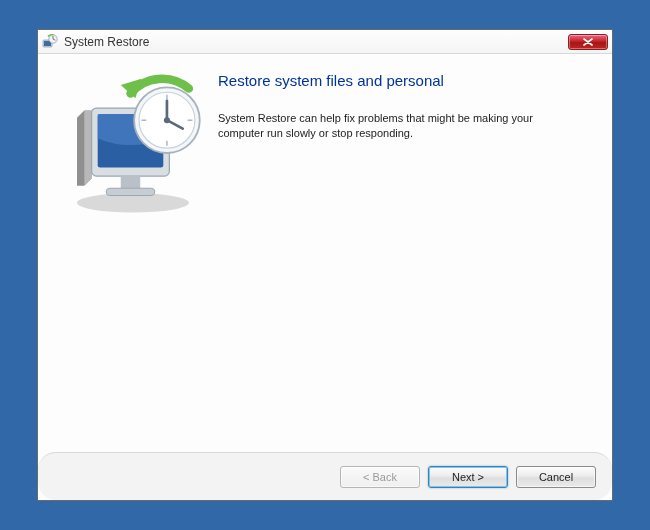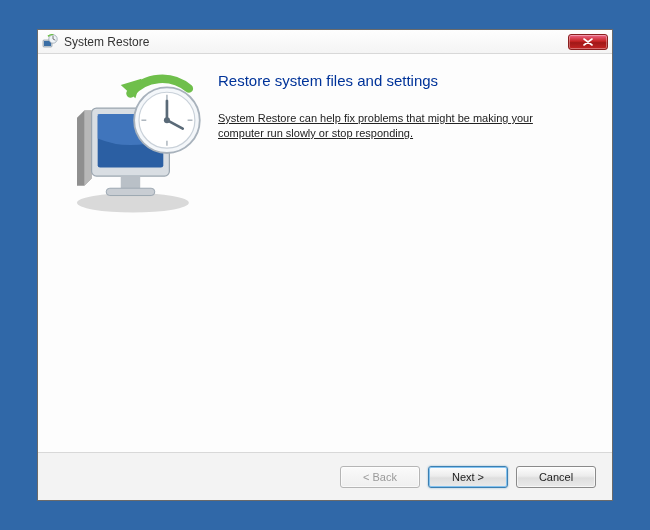--- a/index.html
+++ b/index.html
@@ -71,31 +71,31 @@
       font-size: 15px;
       font-weight: normal;
       margin-bottom: 22px;
     }
     .para {
       color: #222;
       font-size: 11px;
       line-height: 1.35;
       margin-bottom: 16px;
       max-width: 360px;
-      text-decoration: underline;
     }
     .footer {
       height: 48px;
       border-top: 1px solid #d8d8d8;
       display: flex;
       align-items: center;
       justify-content: flex-end;
       padding: 0 16px;
       gap: 8px;
       background: #f3f3f3;
+      border-radius: 18px;
     }
     .btn {
       min-width: 80px;
       height: 22px;
       padding: 0 14px;
       font-size: 11px;
       font-family: inherit;
       color: #222;
       background: linear-gradient(#fdfdfd,#ececec 45%,#dedede 55%,#eaeaea);
       border: 1px solid #8a8a8a;
@@ -161,21 +161,21 @@
           </g>
           <line x1="88" y1="38" x2="88" y2="22" stroke="#5a6a78" stroke-width="2.2" stroke-linecap="round"></line>
           <line x1="88" y1="38" x2="101" y2="45" stroke="#5a6a78" stroke-width="2.2" stroke-linecap="round"></line>
           <circle cx="88" cy="38" r="2.5" fill="#5a6a78"></circle>
           <path d="M58 16 A 34 34 0 0 1 106 12" stroke="#6fbf4b" stroke-width="7" fill="none" stroke-linecap="round"></path>
           <path d="M50 9 L62 20 L67 4 Z" fill="#6fbf4b"></path>
         </svg>
       </span>
     </div>
     <div class="right-pane">
-      <h1 class="heading">Restore system files and settings</h1>
+      <h1 class="heading">Restore system files and personal</h1>
       <p class="para">System Restore can help fix problems that might be making your computer run slowly or stop responding.</p>
     </div>
   </div>
 
   <div class="footer">
     <button class="btn" disabled="">&lt; Back</button>
     <button class="btn default">Next &gt;</button>
     <button class="btn">Cancel</button>
   </div>
 </div>

